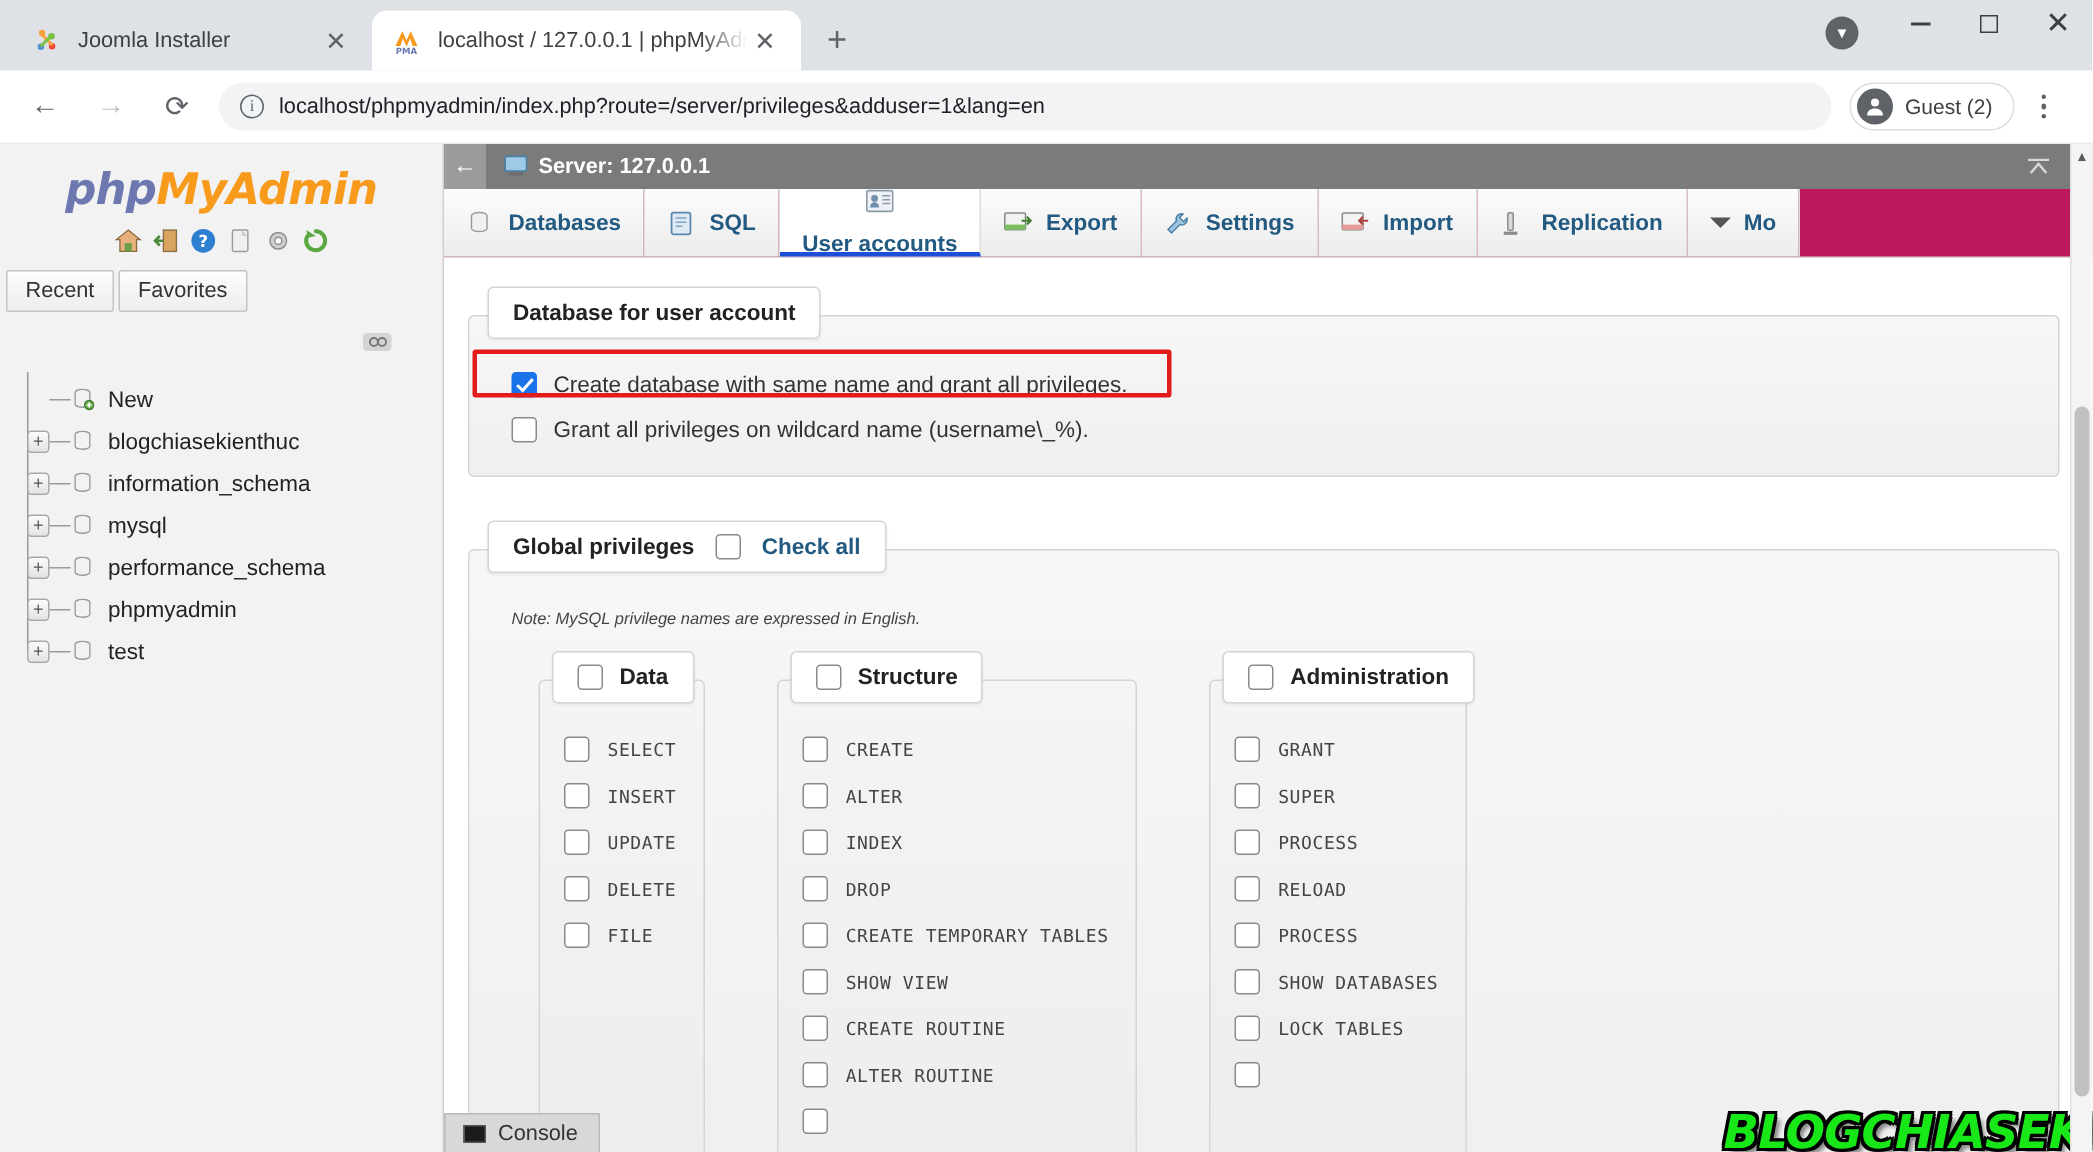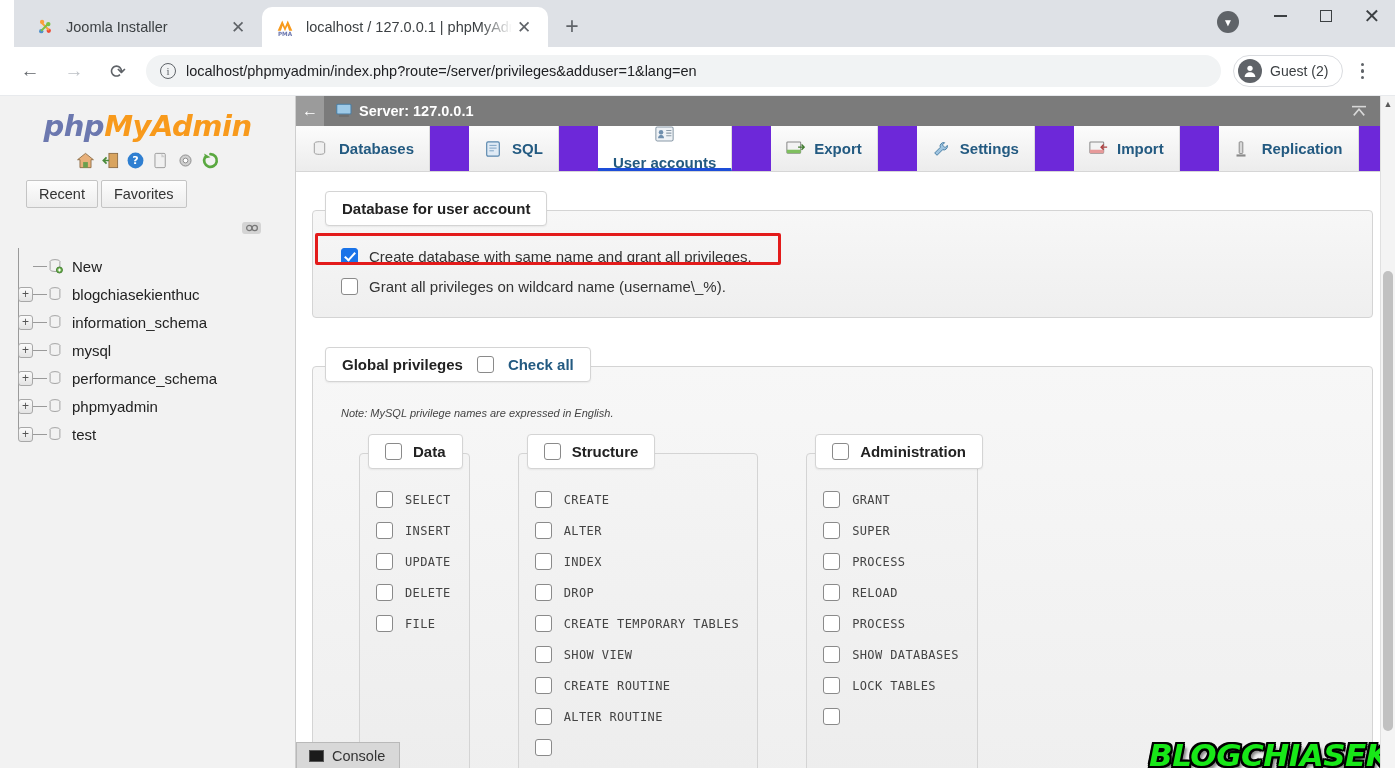--- a/index.html
+++ b/index.html
@@ -13,21 +13,20 @@
   
   .browser { width: 1395px; height: 768px; position: relative; }
 
   .tabstrip {
     height: 47px;
     background: #dee1e6;
     display: flex;
     align-items: flex-end;
     position: relative;
     padding-left: 8px;
-    margin-left: 14px;
   }
   .tab {
     height: 40px;
     display: flex;
     align-items: center;
     border-radius: 10px 10px 0 0;
     padding: 0 12px;
     position: relative;
     min-width: 240px;
   }
@@ -134,21 +133,21 @@
   }
   .pma-logo .php { color: #6c78af; }
   .pma-logo .my { color: #f89a1c; }
   .pma-logo .admin { color: #f89a1c; }
   .pma-icons {
     display: flex; justify-content: center; gap: 6px;
     padding: 4px 0 10px;
   }
   .pma-icons span { width: 19px; height: 19px; display:block; }
 
-  .pma-tabs { display: flex; gap: 0; padding: 0 26px; }
+  .pma-tabs { display: flex; gap: 0; padding: 0 4px; }
   .pma-tab {
     border: 1px solid #c4c4c4;
     background: linear-gradient(#fdfdfd,#ededed);
     padding: 5px 12px;
     font-size: 14.5px; color: #333;
     border-radius: 2px;
   }
   .pma-tab + .pma-tab { margin-left: 3px; }
 
   .link-icon-row { display:flex; justify-content:flex-end; padding: 14px 34px 4px 0; }
@@ -197,24 +196,23 @@
   .srv-icon { width:18px;height:16px;margin:0 5px 0 12px; flex:0 0 18px;}
   .collapse-ico {
     position: absolute; right: 26px; top: 5px;
     width: 20px; height: 20px; color: #d8d8d8;
     display:flex;align-items:center;justify-content:center;
   }
 
   .pma-navtabs {
     display: flex; align-items: stretch;
     height: 46px;
-    background: #6d28d9;
+    background: #be185d;
     border-bottom: 1px solid #d6d6d6;
     position: relative;
-    gap: 39px;
   }
   .ntab {
     display: flex; align-items: center; gap: 9px;
     padding: 0 15px;
     border-right: 1px solid #dcdcdc;
     background: linear-gradient(#fcfcfc,#ececec);
     font-size: 15px; font-weight: bold; color: #235a81;
     white-space: nowrap;
   }
   .ntab.sel { background: #ffffff; border-bottom: 3px solid #1d4ed8; flex-direction: column; }

